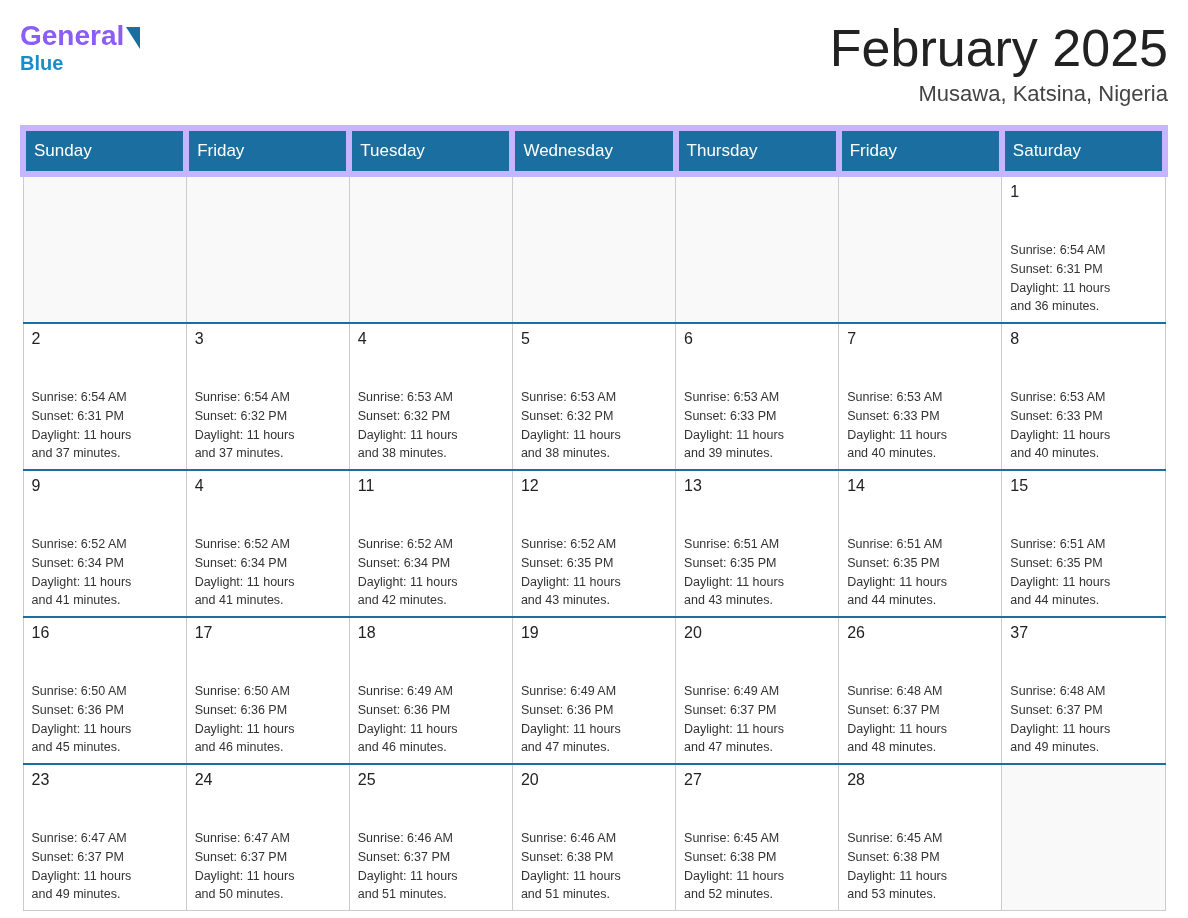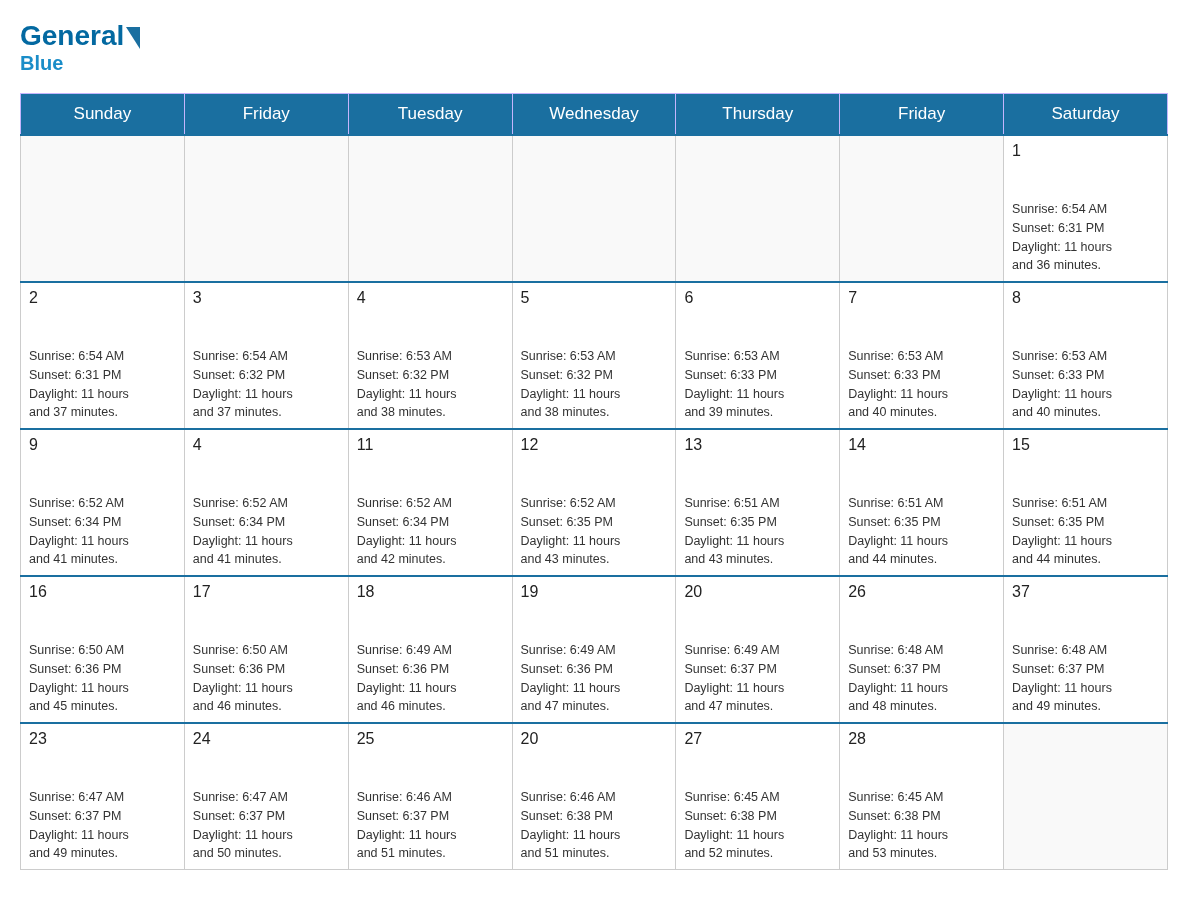--- a/index.html
+++ b/index.html
@@ -21,21 +21,21 @@
       flex-direction: column;
       align-items: flex-start;
     }
     .logo-text {
       display: flex;
       align-items: center;
       font-size: 28px;
       font-weight: bold;
       color: #333;
     }
-    .logo-general { color: #0369a1; text-align: right; }
+    .logo-general { color: #8b5cf6; text-align: right; }
     .logo-triangle {
       width: 0;
       height: 0;
       border-left: 14px solid transparent;
       border-right: 0px solid transparent;
       border-top: 22px solid #1a6fa0;
       display: inline-block;
       margin: 0 2px;
       position: relative;
       top: 2px;
@@ -63,22 +63,22 @@
       width: 100%;
       border-collapse: collapse;
       border: 1px solid #ccc;
     }
     .calendar-table th {
       background: #1a6fa0;
       color: #fff;
       padding: 10px 8px;
       font-size: 17px;
       font-weight: normal;
-      text-align: center;
-      border: 1px solid #c4b5fd;
+      text-align: left;
+      border: 6px solid #c4b5fd;
       margin-top: 16px;
     }
     .calendar-table td {
       vertical-align: top;
       border: 1px solid #ccc;
       padding: 6px 8px;
       width: 14.28%;
       min-height: 110px;
       height: 110px;
     }
@@ -105,20 +105,24 @@
 </head>
 <body>
 
 <div class="header-area">
   <div class="logo">
     <div class="logo-text">
       <span class="logo-general">General</span>
       <span class="logo-triangle"></span>
     </div>
     <span class="logo-blue">Blue</span>
+  </div>
+  <div class="title-area">
+    <div class="calendar-title">February 2025</div>
+    <div class="calendar-subtitle">Musawa, Katsina, Nigeria</div>
   </div>
 </div>
 
 <table class="calendar-table">
   <thead>
     <tr>
       <th>Sunday</th>
       <th>Friday</th>
       <th>Tuesday</th>
       <th>Wednesday</th>

